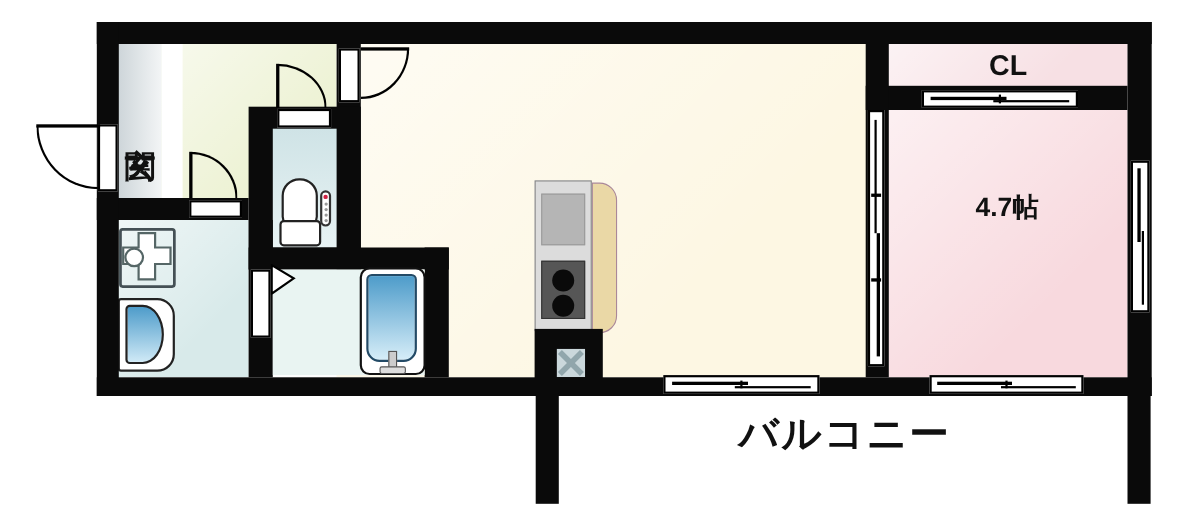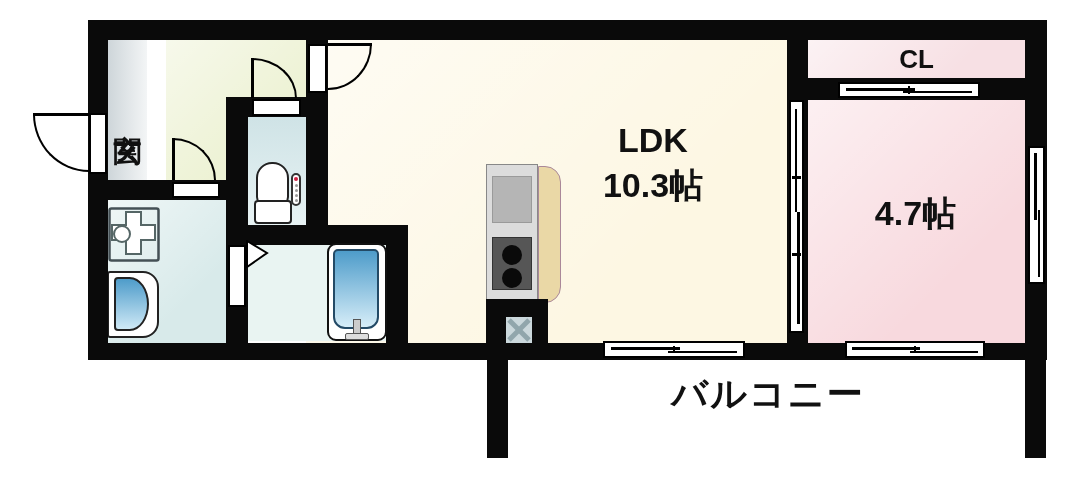--- a/index.html
+++ b/index.html
@@ -137,22 +137,18 @@
     <div class="ln" style="left:46%;right:4%;top:58%;height:2.5px;"></div>
     <div class="ln" style="left:49%;top:20%;width:2.5px;height:60%;"></div>
   </div>
   <div class="win" style="left:845px;top:341px;width:140px;height:17px;">
     <div class="ln" style="left:4%;right:46%;top:34%;height:2.5px;"></div>
     <div class="ln" style="left:46%;right:4%;top:58%;height:2.5px;"></div>
     <div class="ln" style="left:49%;top:20%;width:2.5px;height:60%;"></div>
   </div>
 
   <div class="lbl" style="left:108px;top:68px;width:38px;height:96px;writing-mode:vertical-rl;font-size:28px;letter-spacing:4px;">玄関</div>
-  <div class="lbl" style="left:553px;top:118px;width:200px;font-size:34px;line-height:45px;">
-    <div>LDK</div>
-    <div>10.3帖</div>
-  </div>
   <div class="lbl" style="left:813px;top:165px;width:205px;font-size:37px;line-height:48px;">
-    <div style="font-size:34px;margin-top:24px;">4.7帖</div>
+    <div style="font-size:24px;">4.7帖</div>
   </div>
   <div class="lbl" style="left:808px;top:44px;width:217px;font-size:26px;">CL</div>
   <div class="lbl" style="left:508px;top:370px;width:520px;font-size:36px;letter-spacing:2px;">バルコニー</div>
 </div>
 
 </body></html>

